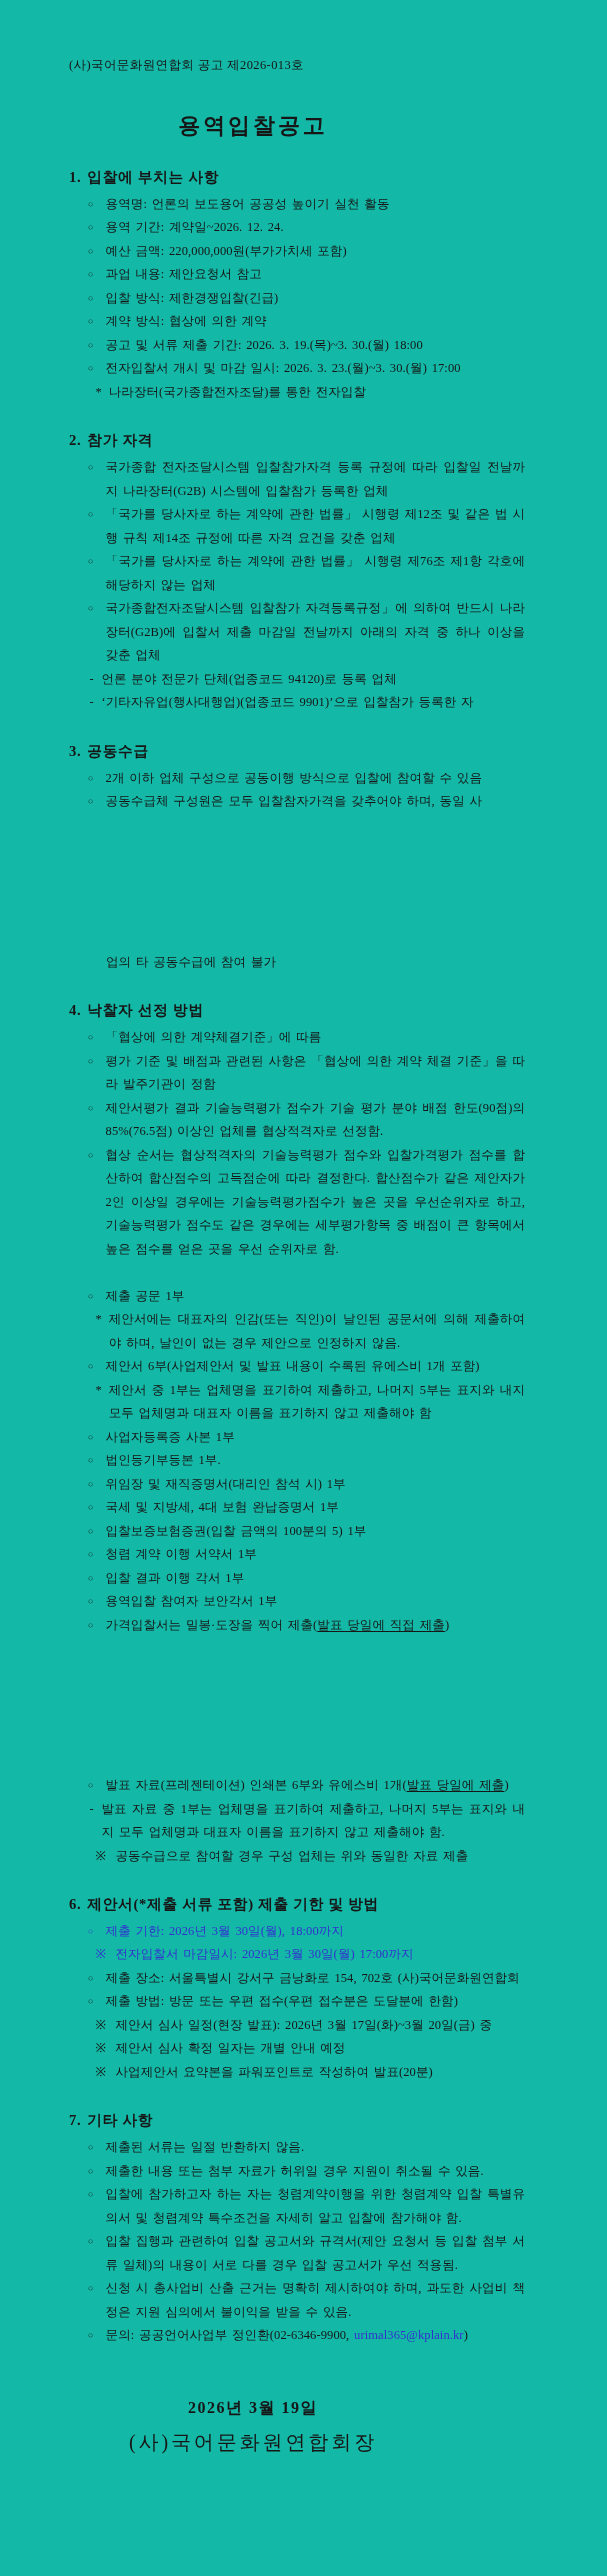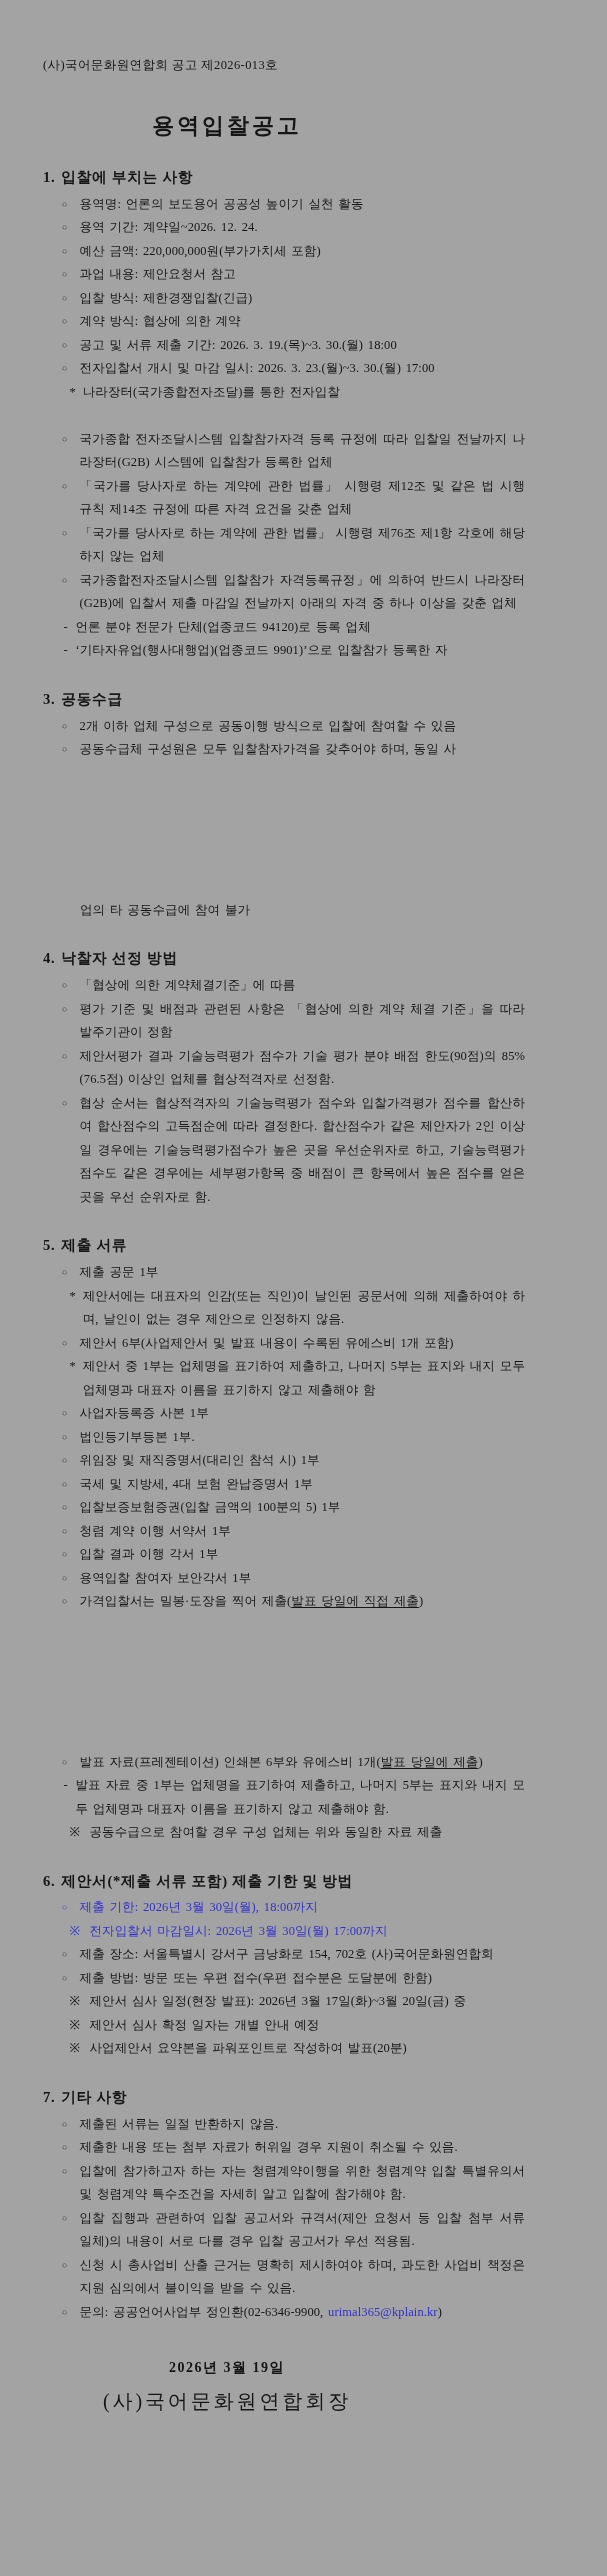--- a/index.html
+++ b/index.html
@@ -1,22 +1,22 @@
 <!DOCTYPE html>
 <html style="--accent: #3232cf;font-size:11.8px"><head>
 <meta charset="utf-8">
 <style>
   :root { --accent:#3232cf; --ink:#161616; }
   * { margin:0; padding:0; box-sizing:border-box; }
   html,body { width:607px; background:#ffffff; }
   #page {
-    width:607px; height:2576px; overflow:hidden; background:#a3a3a3;
+    width:607px; height:2576px; overflow:hidden; background:#14b8a6;
     font-family:"Liberation Serif","DejaVu Serif",serif;
     color:var(--ink);
-    padding:57px 82px 0 43px;
+    padding:57px 82px 0 69px;
   }
   .notice-no { font-size:12.5px; letter-spacing:0.4px; }
   .center-col { width:368px; text-align:center; }
   .doc-title { font-size:22px; font-weight:700; letter-spacing:2.9px; margin-top:37px; }
   .section { margin-top:23.5px; }
   .section-heading { font-size:14.7px; font-weight:700; letter-spacing:0.7px; line-height:25px;margin-top:24px; }
   .section-heading .sec-no { margin-right:5.9px; }
   .items { margin-top:2.9px; }
   .item { display:flex; line-height:23.5px; font-size:12.5px; }
   .item .marker { flex:none; }
@@ -27,21 +27,21 @@
   .item.lv-asterisk .marker { width:13.2px; }
   .item.lv-dash { margin-left:20.6px; }
   .item.lv-dash .marker { width:11.8px; }
   .item.lv-ref { margin-left:26.5px; }
   .item.lv-ref .marker { width:20px; }
   .item.lv-none { margin-left:37px; }
   .item.blue, .item.blue .marker, .item.blue .txt { color:var(--accent); }
   .page-gap { margin-top:137px; }
   .u { text-decoration:underline; text-underline-offset:2.2px; }
   a.link { color:var(--accent); text-underline-offset:2.2px; cursor:pointer; }
-  .footer-date { font-size:14px; font-weight:700; letter-spacing:1.5px; margin-top:35px; }
+  .footer-date { font-size:16px; font-weight:700; letter-spacing:1.5px; margin-top:50px; }
   .signature { font-size:20px; font-weight:400; letter-spacing:2.9px; margin-top:10.3px; }
 </style>
 </head>
 <body>
 
 <div id="page">
   <div class="notice-no">(사)국어문화원연합회 공고 제2026-013호</div>
   <div class="center-col">
     <div class="doc-title">용역입찰공고</div>
   </div>
@@ -82,20 +82,21 @@
             <span class="marker">○</span>
             <span class="txt">전자입찰서 개시 및 마감 일시: 2026. 3. 23.(월)~3. 30.(월) 17:00</span>
           </div>
           <div class="item lv-asterisk">
             <span class="marker">*</span>
             <span class="txt">나라장터(국가종합전자조달)를 통한 전자입찰</span>
           </div>
         </div>
       </div>
       <div class="section">
+        <div class="section-heading"><span class="sec-no">2.</span><span>참가 자격</span></div>
         <div class="items">
           <div class="item lv-circle">
             <span class="marker">○</span>
             <span class="txt">국가종합 전자조달시스템 입찰참가자격 등록 규정에 따라 입찰일 전날까지 나라장터(G2B) 시스템에 입찰참가 등록한 업체</span>
           </div>
           <div class="item lv-circle">
             <span class="marker">○</span>
             <span class="txt">「국가를 당사자로 하는 계약에 관한 법률」 시행령 제12조 및 같은 법 시행 규칙 제14조 규정에 따른 자격 요건을 갖춘 업체</span>
           </div>
           <div class="item lv-circle">
@@ -147,21 +148,20 @@
             <span class="marker">○</span>
             <span class="txt">제안서평가 결과 기술능력평가 점수가 기술 평가 분야 배점 한도(90점)의 85%(76.5점) 이상인 업체를 협상적격자로 선정함.</span>
           </div>
           <div class="item lv-circle">
             <span class="marker">○</span>
             <span class="txt">협상 순서는 협상적격자의 기술능력평가 점수와 입찰가격평가 점수를 합산하여 합산점수의 고득점순에 따라 결정한다. 합산점수가 같은 제안자가 2인 이상일 경우에는 기술능력평가점수가 높은 곳을 우선순위자로 하고, 기술능력평가 점수도 같은 경우에는 세부평가항목 중 배점이 큰 항목에서 높은 점수를 얻은 곳을 우선 순위자로 함.</span>
           </div>
         </div>
       </div>
       <div class="section">
-        <div class="section-heading"><span class="sec-no">5.</span><span>제출 서류</span></div>
         <div class="items">
           <div class="item lv-circle">
             <span class="marker">○</span>
             <span class="txt">제출 공문 1부</span>
           </div>
           <div class="item lv-asterisk">
             <span class="marker">*</span>
             <span class="txt">제안서에는 대표자의 인감(또는 직인)이 날인된 공문서에 의해 제출하여야 하며, 날인이 없는 경우 제안으로 인정하지 않음.</span>
           </div>
           <div class="item lv-circle">

